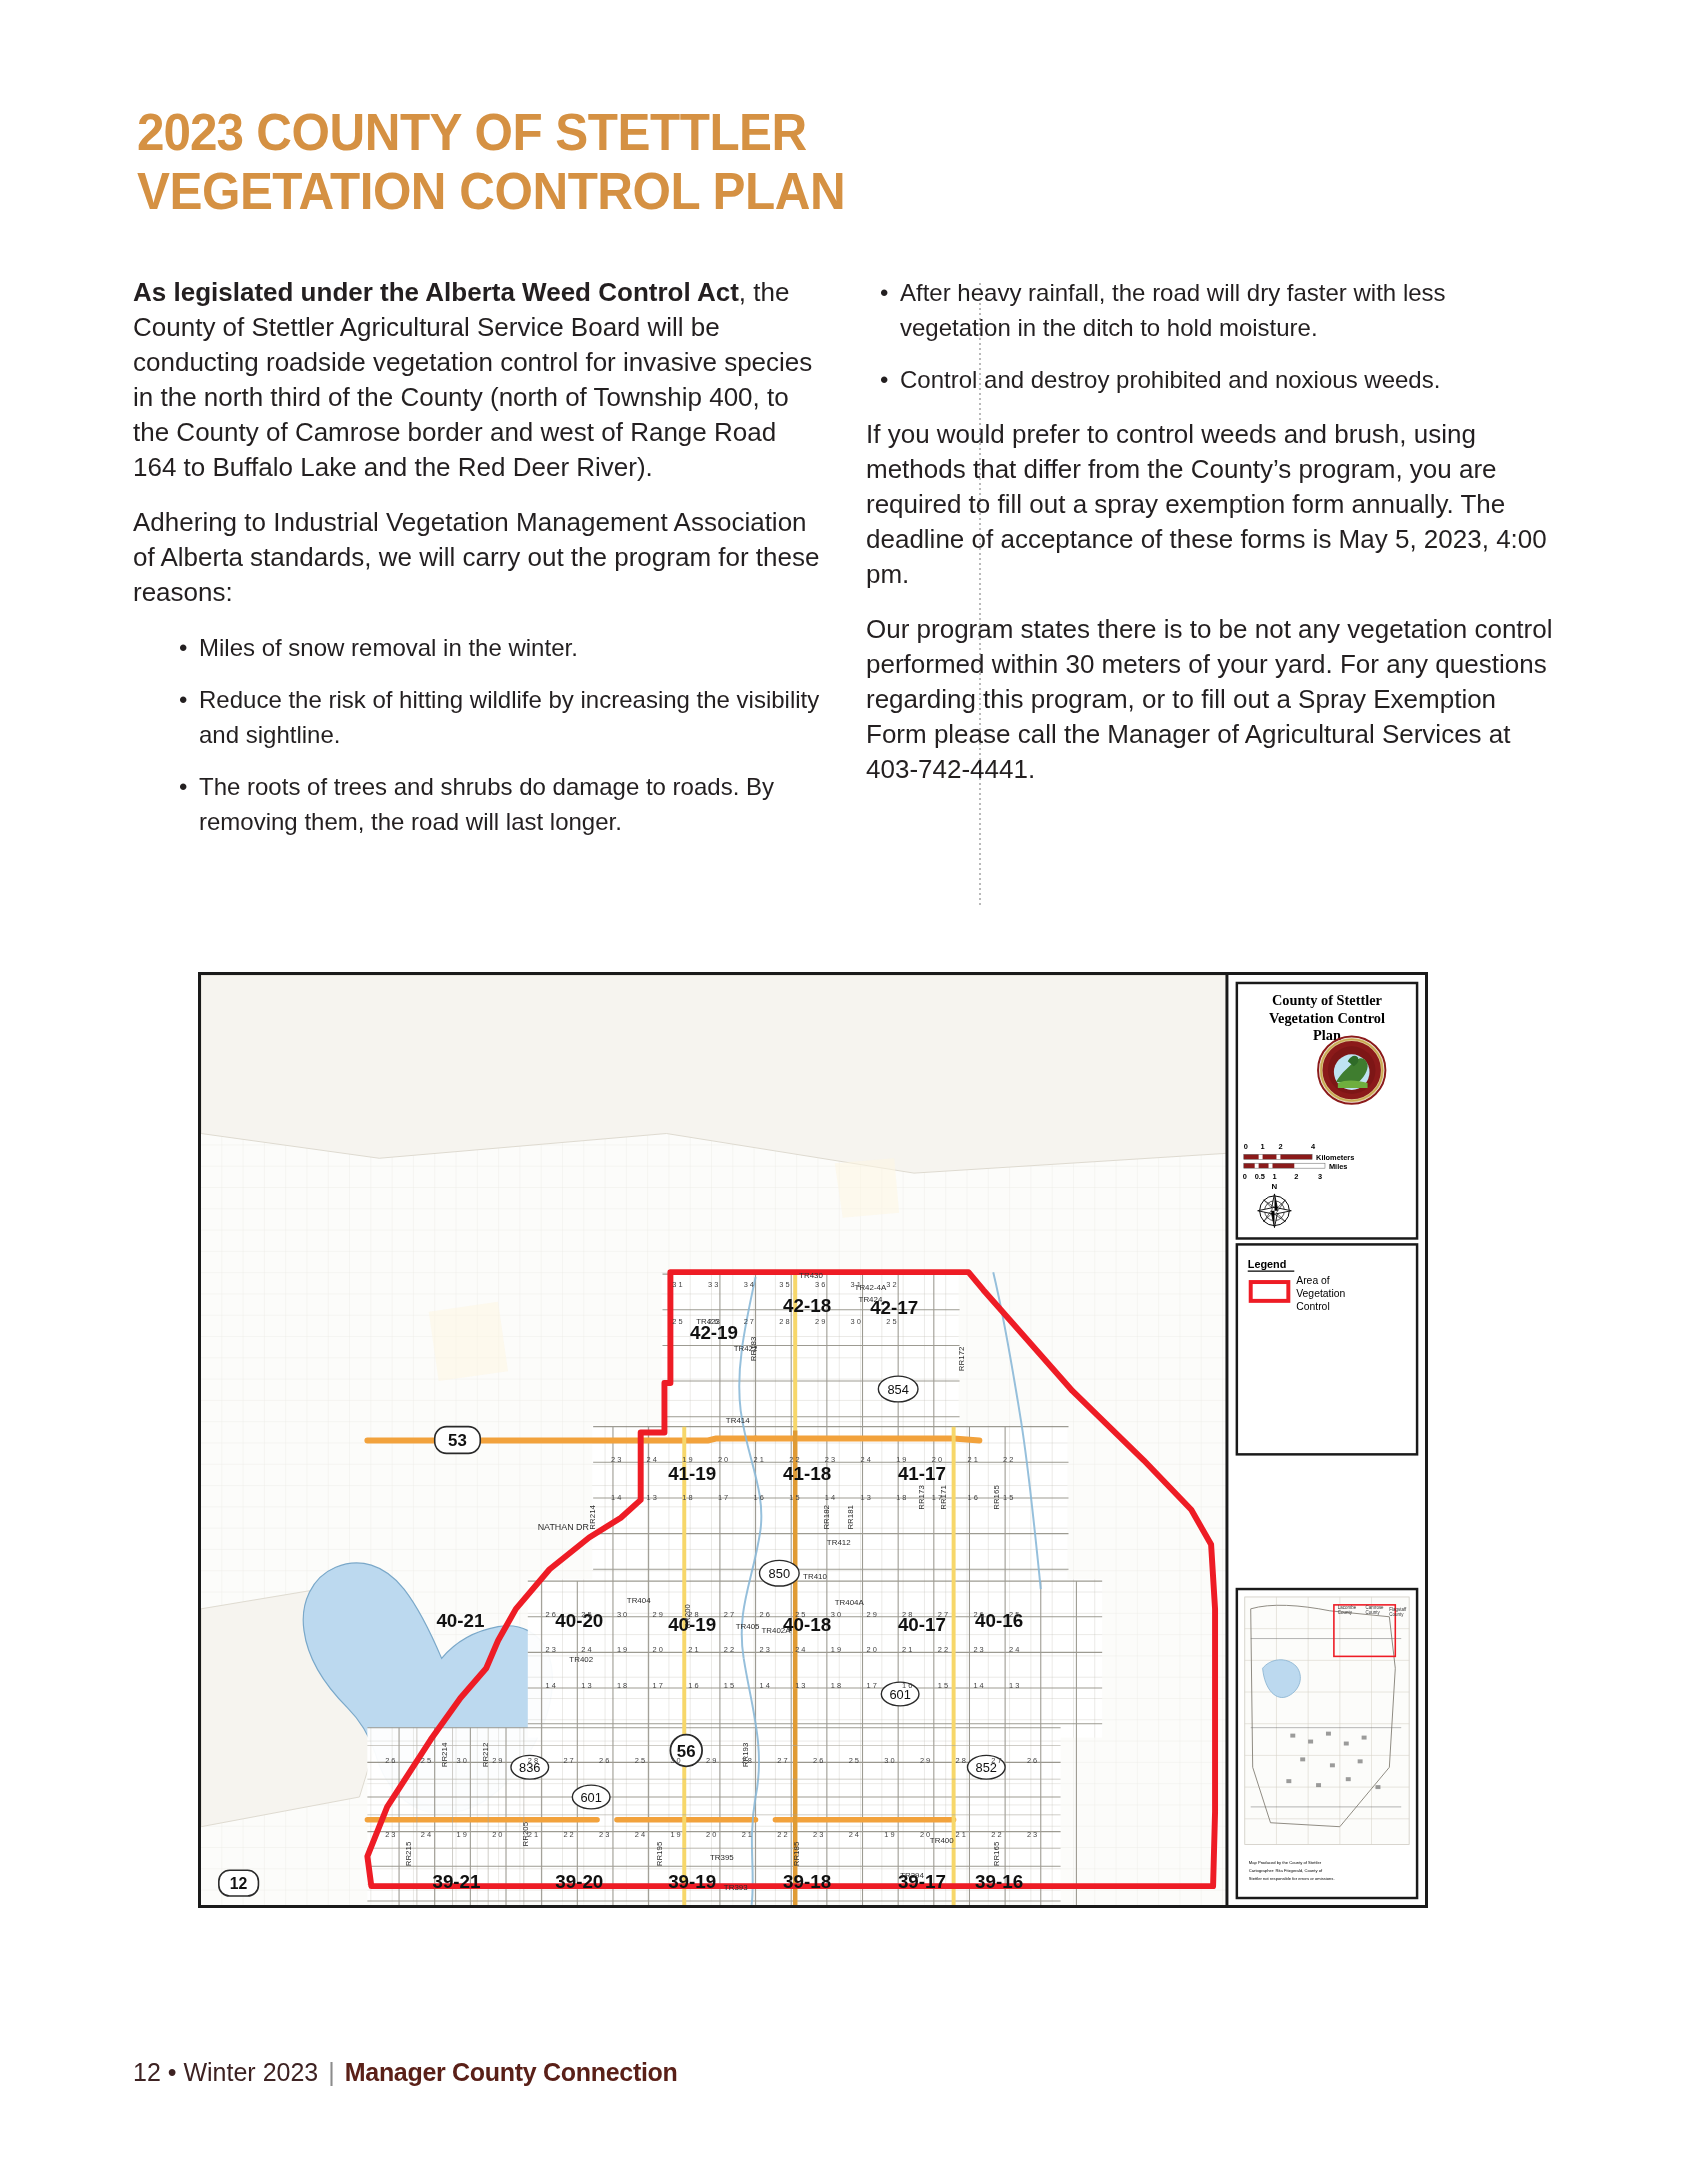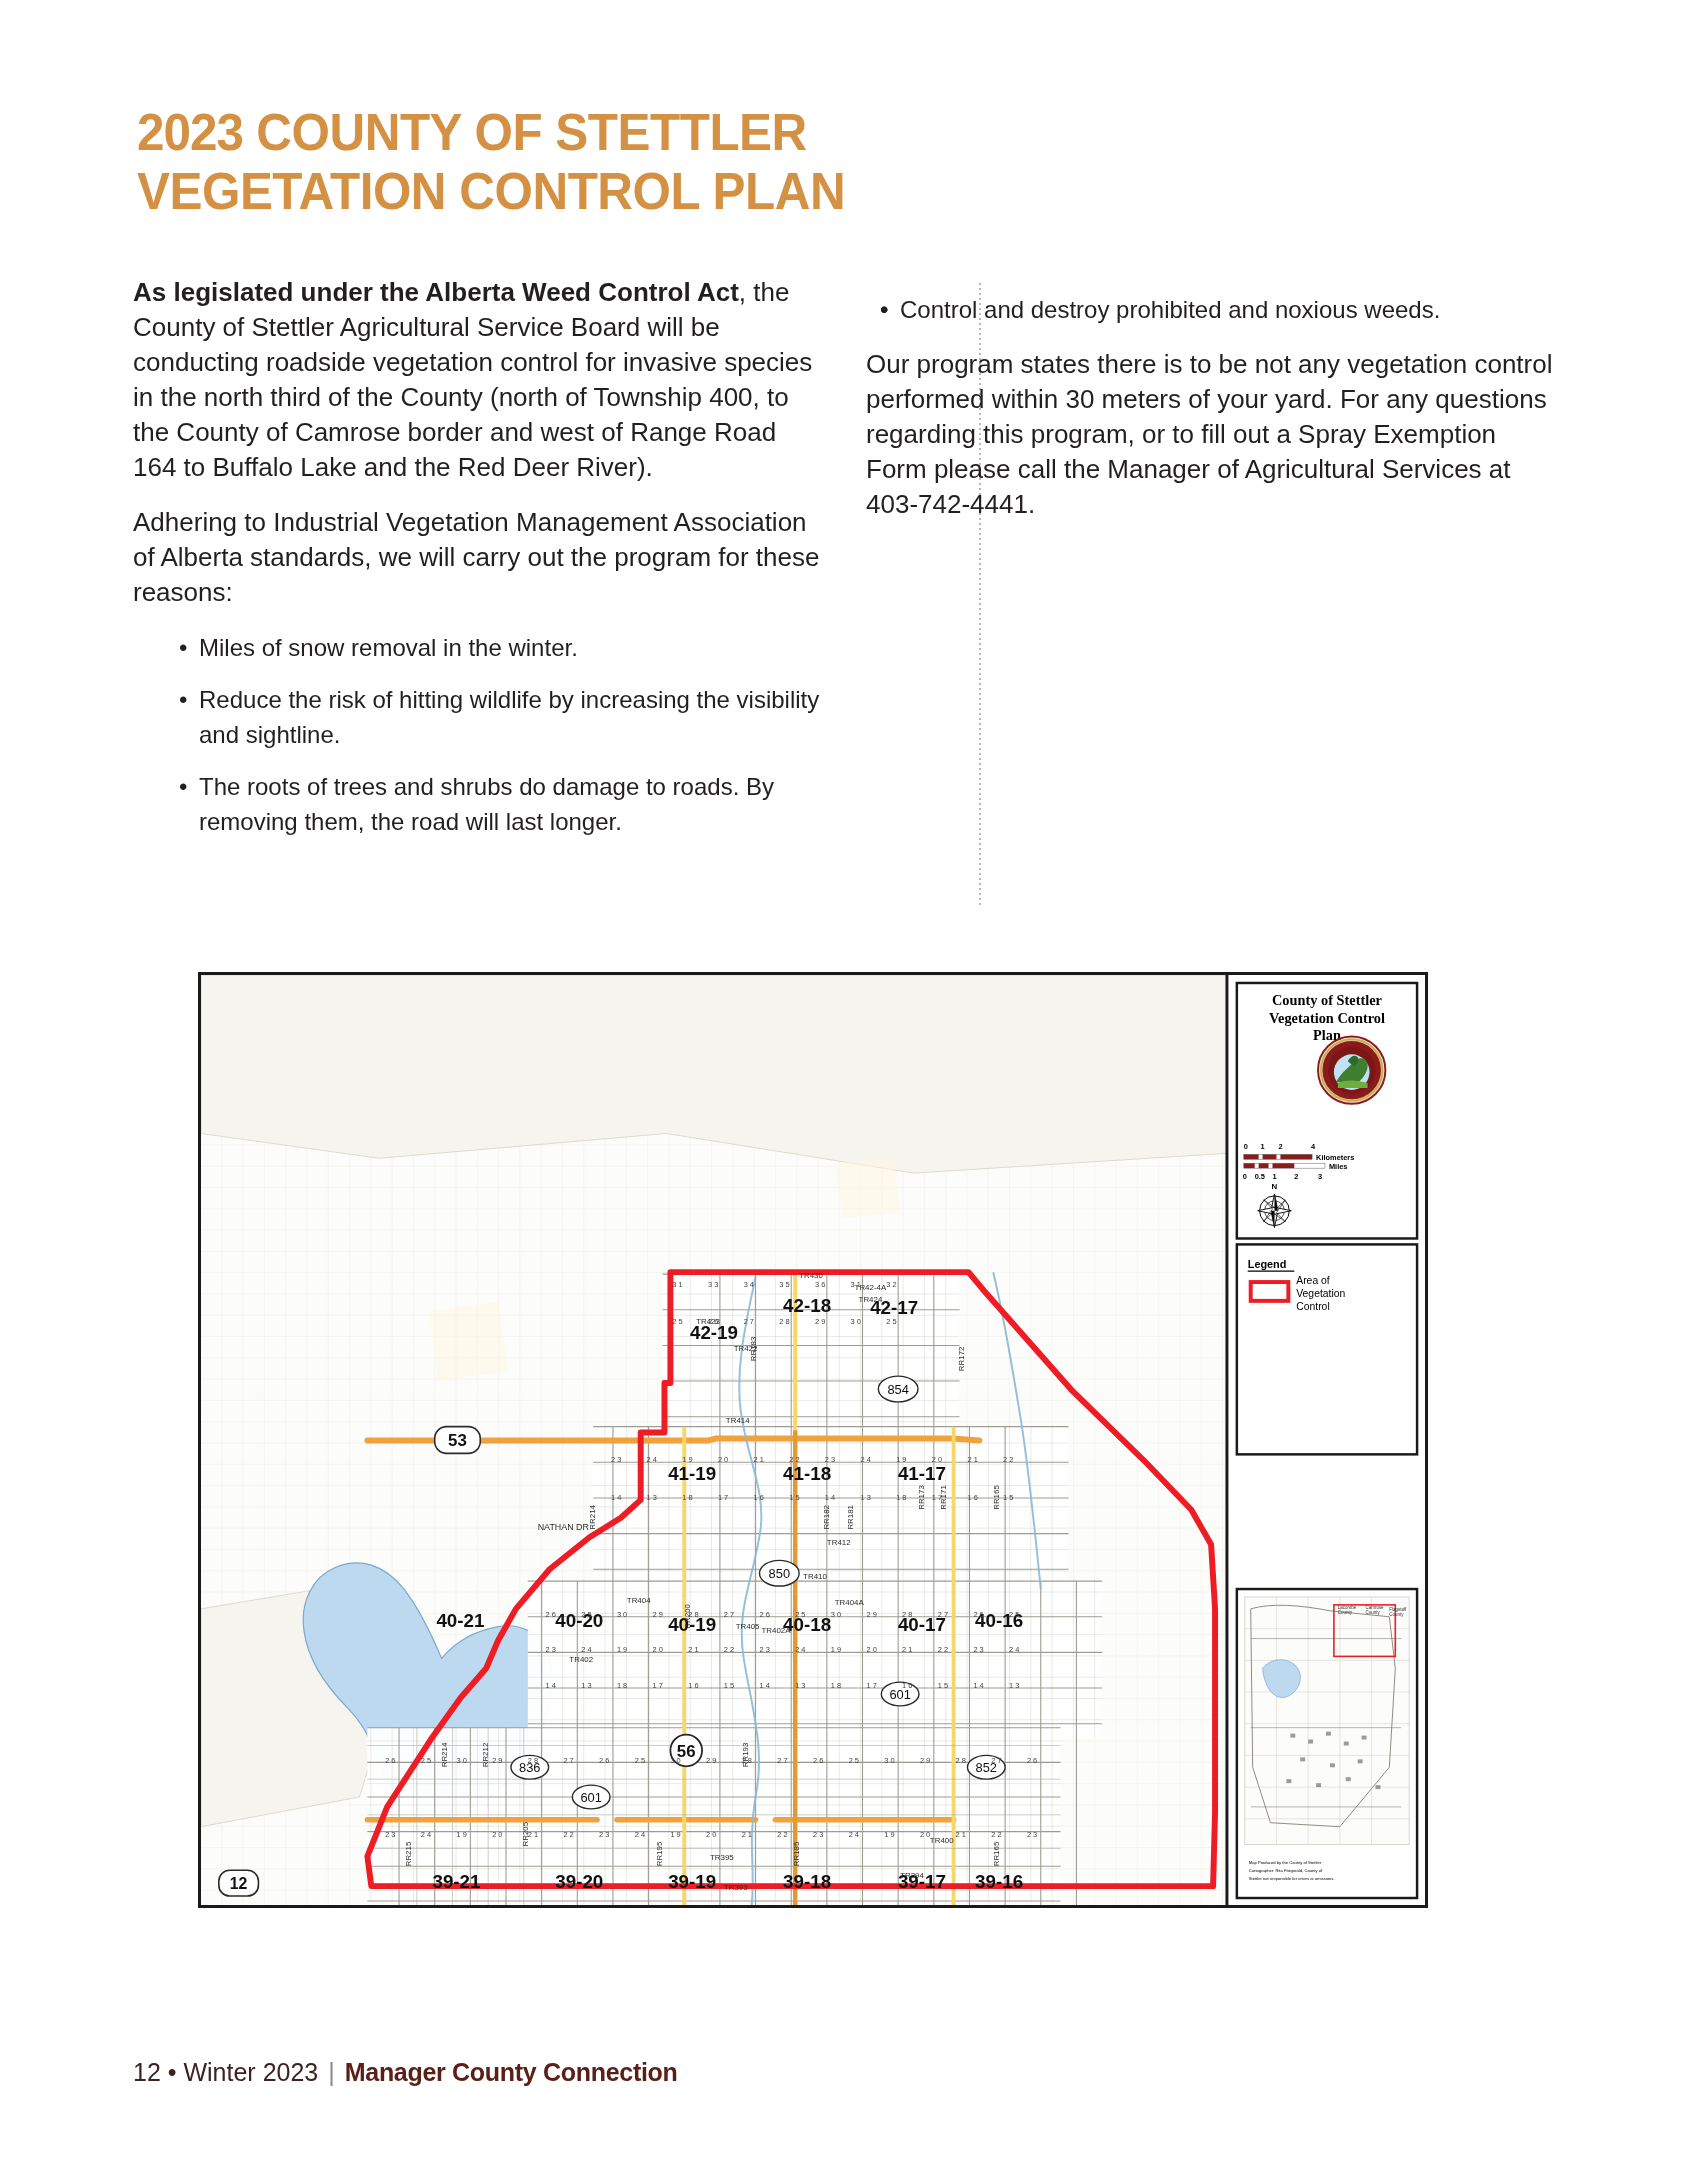--- a/index.html
+++ b/index.html
@@ -160,23 +160,24 @@
       <p class="body">Adhering to Industrial Vegetation Management Association of Alberta standards, we will carry out the program for these reasons:</p>
       <ul class="bullets">
         <li><span class="dot">•</span><span>Miles of snow removal in the winter.</span></li>
         <li><span class="dot">•</span><span>Reduce the risk of hitting wildlife by increasing the visibility and sightline.</span></li>
         <li><span class="dot">•</span><span>The roots of trees and shrubs do damage to roads. By removing them, the road will last longer.</span></li>
       </ul>
     </div>
 
     <div class="col col-right">
       <ul class="bullets tight">
-        <li><span class="dot">•</span></li>
+        <li><span class="dot">•</span><span>After heavy rainfall, the road will dry faster with less  vegetation in the ditch to hold moisture.</span></li>
         <li><span class="dot">•</span><span>Control and destroy prohibited and noxious weeds.</span></li>
       </ul>
+      <p class="body" style="margin-top:20px;">If you would prefer to control weeds and brush, using methods that differ from the County’s program, you are required to fill out a spray exemption form annually. The deadline of acceptance of these forms is May 5, 2023, 4:00 pm.</p>
       <p class="body">Our program states there is to be not any vegetation control performed within 30 meters of your yard. For any questions regarding this program, or to fill out a Spray Exemption Form please call the Manager of Agricultural Services at 403-742-4441.</p>
     </div>
 
   </div>
 
   <div class="map-frame">
     <svg width="1224" height="930" viewBox="0 0 1236 939" xmlns="http://www.w3.org/2000/svg">
       <defs>
         <clipPath id="mapclip">
             <rect x="0" y="0" width="1036" height="939"></rect>

